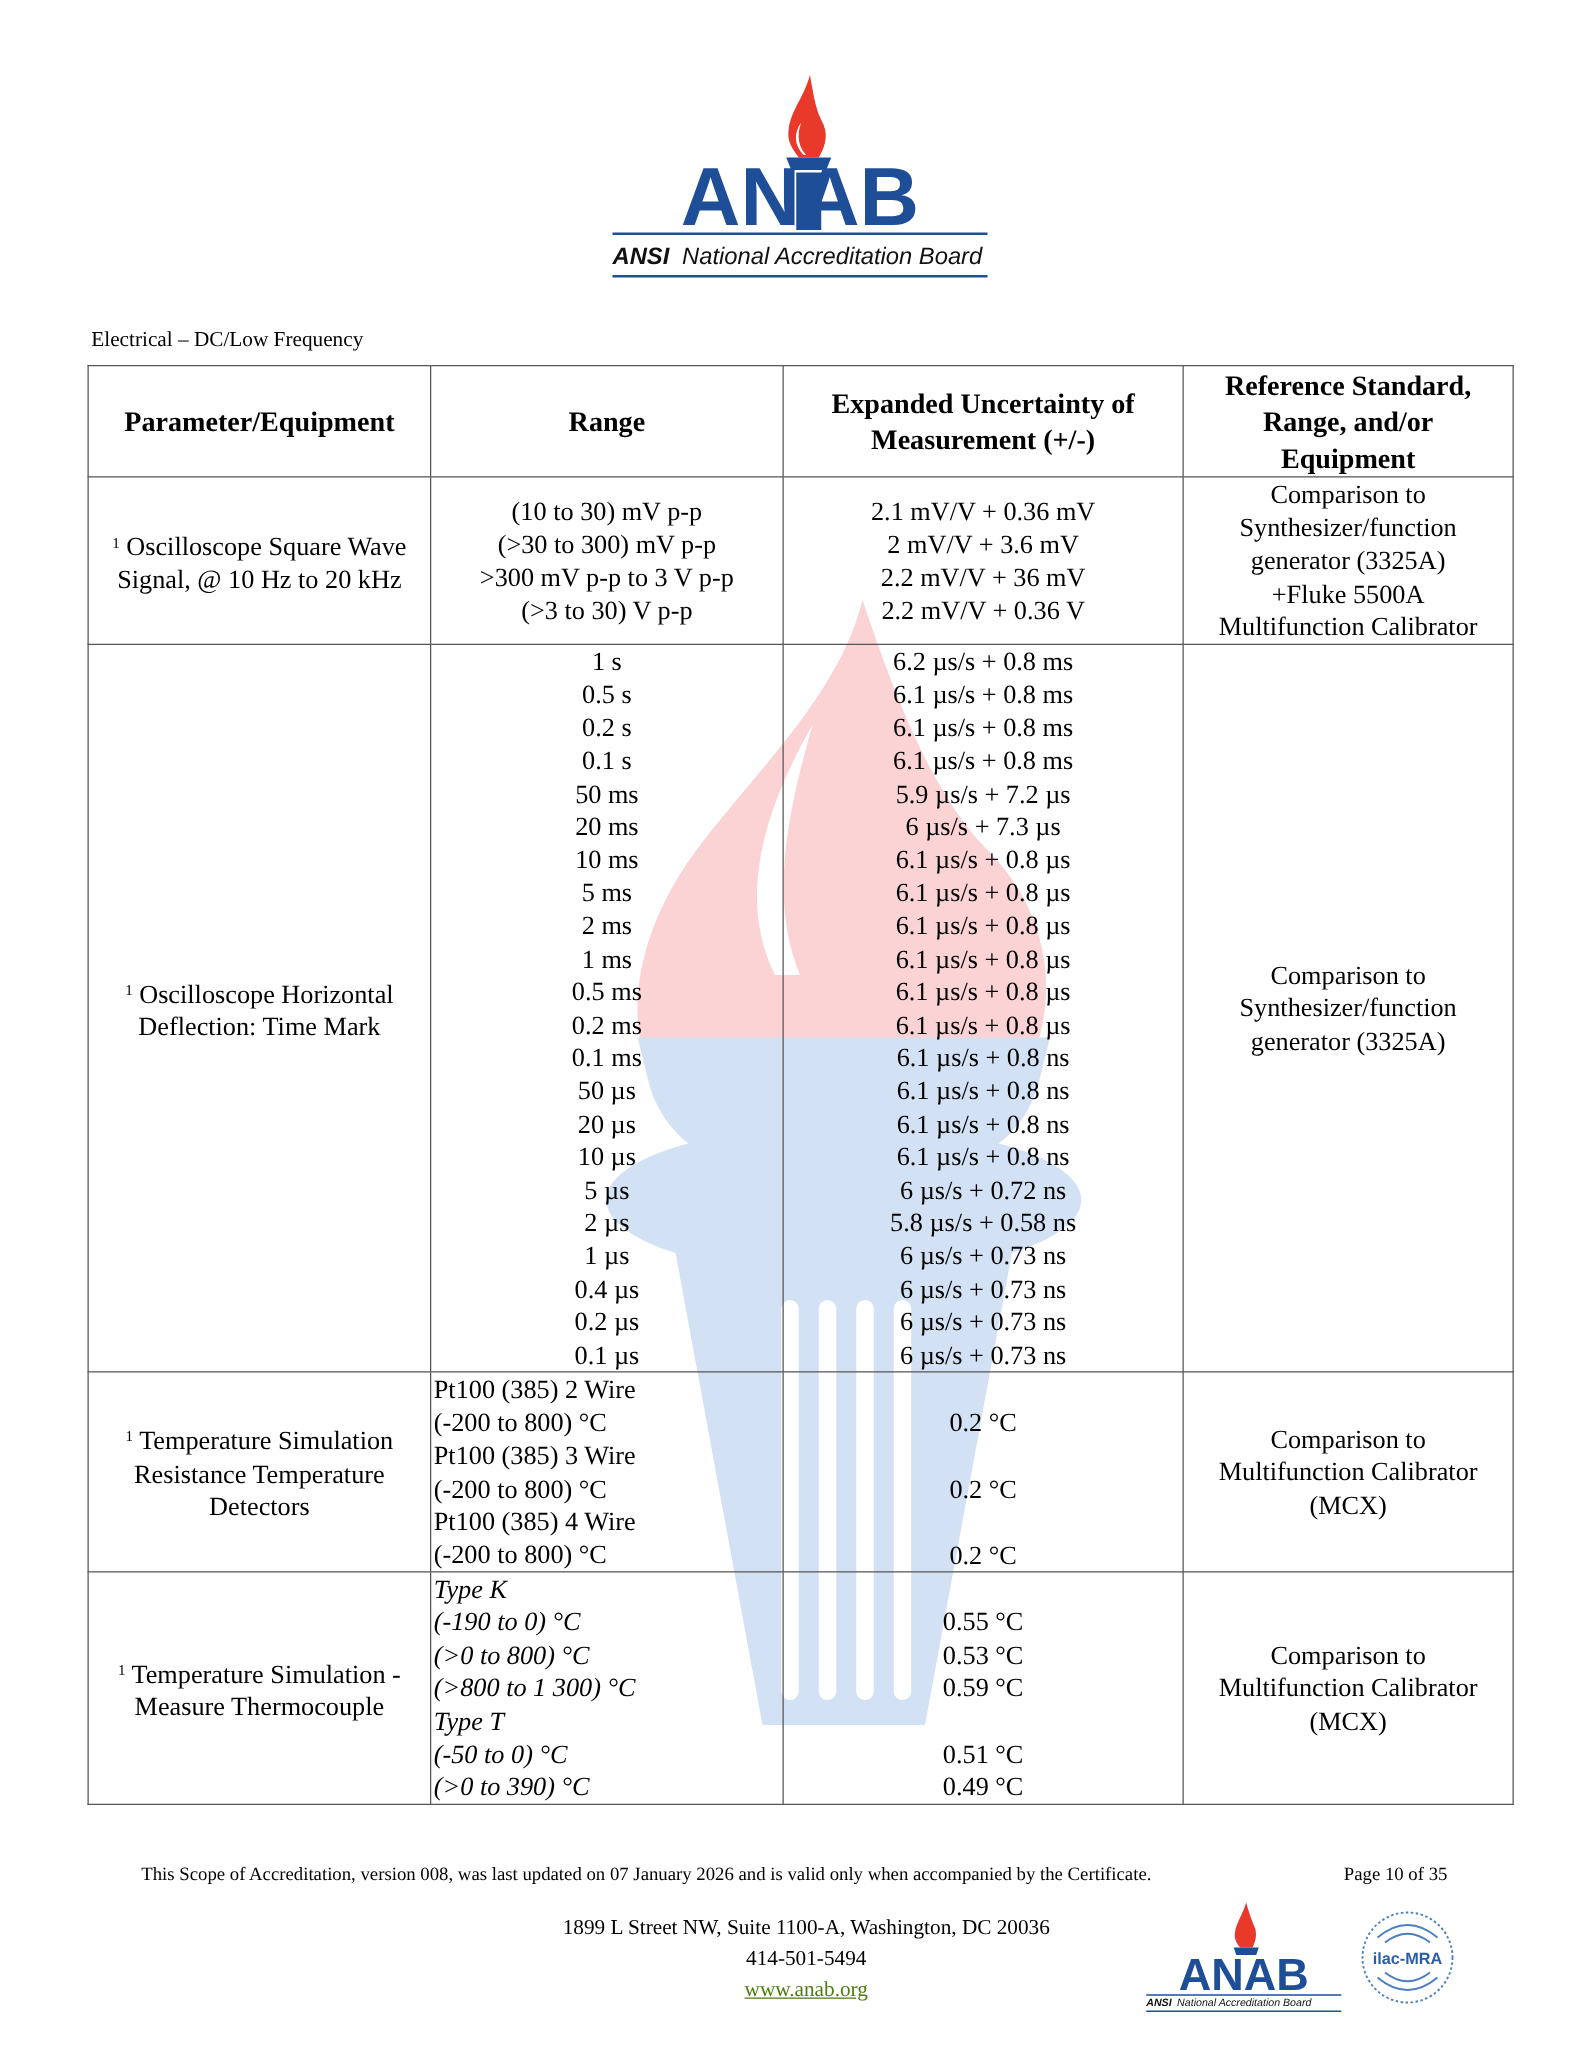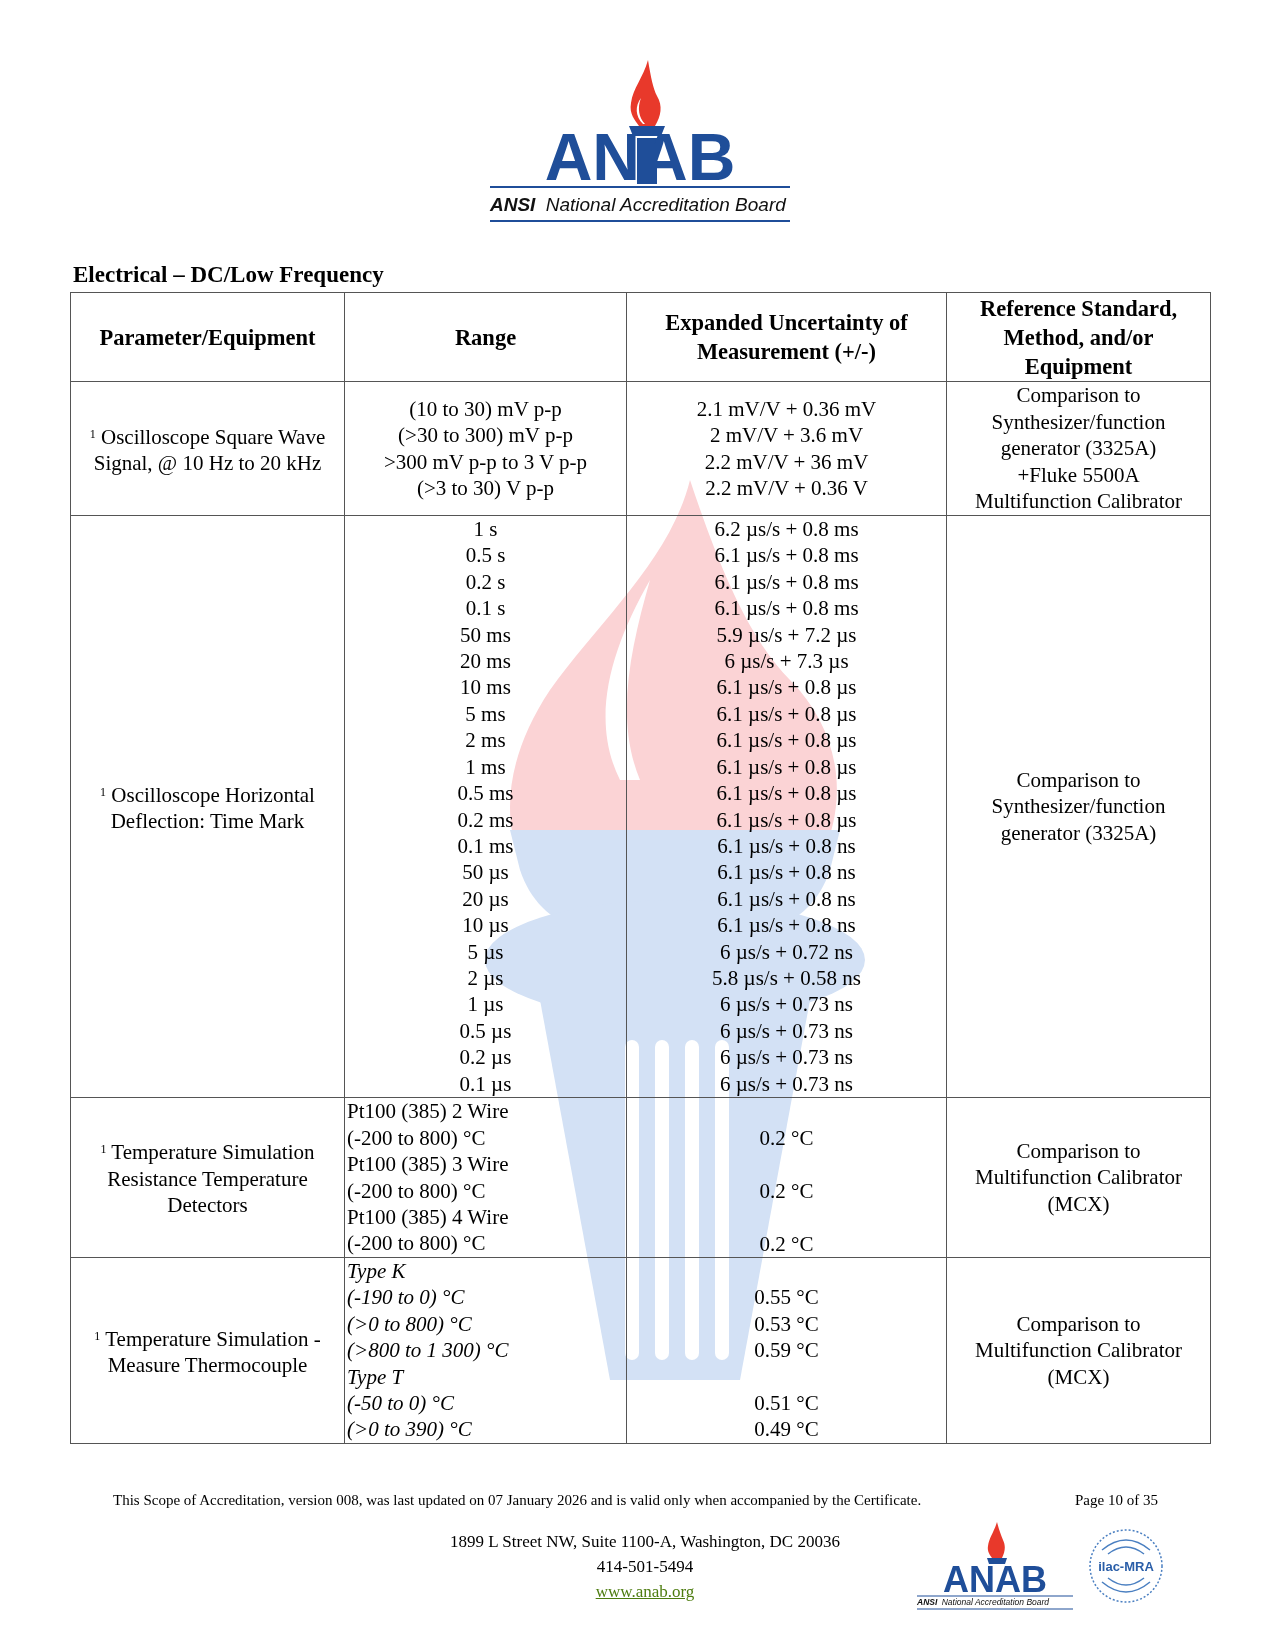--- a/index.html
+++ b/index.html
@@ -1,20 +1,20 @@
 <!DOCTYPE html>
 <html><head>
 <meta charset="utf-8">
 <style>
   html, body { margin:0; padding:0; background:#ffffff; }
   body { width:1275px; height:1650px; position:relative; overflow:hidden;
          font-family:"Liberation Serif","DejaVu Serif",serif; color:#000; }
   .logo-top { position:absolute; left:485px; top:58px; width:310px; height:175px; }
   .watermark { position:absolute; left:440px; top:480px; width:470px; height:900px; opacity:1; z-index:0; pointer-events:none; }
-  .section-title { position:absolute; left:73px; top:262px; font-weight:bold; font-size:23px; }
+  .section-title { position:absolute; left:73px; top:262px; font-weight:normal; font-size:17px; }
   table.scope { position:absolute; left:70px; top:292px; width:1140px; border-collapse:collapse; z-index:1; table-layout:fixed; }
   table.scope td, table.scope th { border:1.5px solid #555; vertical-align:middle; text-align:center; font-size:21px; line-height:26.4px; padding:0 2px; background:transparent; }
   table.scope th { font-weight:bold; font-size:22.5px; line-height:29px; height:88px; }
   col.c1 { width:274px; } col.c2 { width:282px; } col.c3 { width:320px; } col.c4 { width:264px; }
   .line { display:block; white-space:nowrap; }
   .ltxt { text-align:left; }
   .indent { display:block; white-space:nowrap; text-align:left; }
   sup.fn { font-size:12px; vertical-align:6px; }
   .footer-note { position:absolute; left:113px; top:1492px; font-size:15px; white-space:nowrap; }
   .page-num { position:absolute; left:1075px; top:1492px; font-size:15px; white-space:nowrap; }
@@ -70,21 +70,21 @@
   <thead>
     <tr>
       <th>Parameter/Equipment</th>
       <th>Range</th>
       <th>
         <span class="line">Expanded Uncertainty of</span>
         <span class="line">Measurement (+/-)</span>
       </th>
       <th>
         <span class="line">Reference Standard,</span>
-        <span class="line">Method, and/or</span>
+        <span class="line">Range, and/or</span>
         <span class="line">Equipment</span>
       </th>
     </tr>
   </thead>
   <tbody id="tbody">
       <tr style="height: 134px;">
         <td>
           <span class="line"><sup class="fn">1</sup> <span>Oscilloscope Square Wave</span></span>
           <span class="line"><span>Signal, @ 10 Hz to 20 kHz</span></span>
         </td>
@@ -126,21 +126,21 @@
           <span class="line">1 ms</span>
           <span class="line">0.5 ms</span>
           <span class="line">0.2 ms</span>
           <span class="line">0.1 ms</span>
           <span class="line">50 µs</span>
           <span class="line">20 µs</span>
           <span class="line">10 µs</span>
           <span class="line">5 µs</span>
           <span class="line">2 µs</span>
           <span class="line">1 µs</span>
-          <span class="line">0.5 µs</span>
+          <span class="line">0.4 µs</span>
           <span class="line">0.2 µs</span>
           <span class="line">0.1 µs</span>
         </td>
         <td>
           <span class="line">6.2 µs/s + 0.8 ms</span>
           <span class="line">6.1 µs/s + 0.8 ms</span>
           <span class="line">6.1 µs/s + 0.8 ms</span>
           <span class="line">6.1 µs/s + 0.8 ms</span>
           <span class="line">5.9 µs/s + 7.2 µs</span>
           <span class="line">6 µs/s + 7.3 µs</span>

